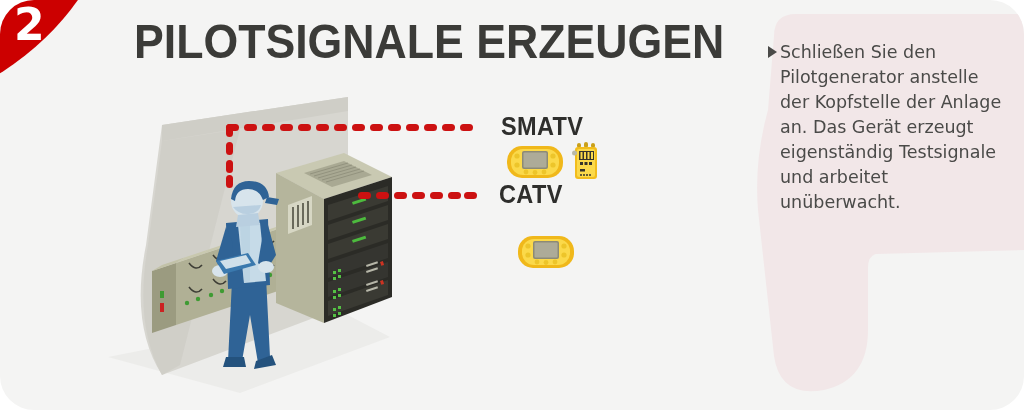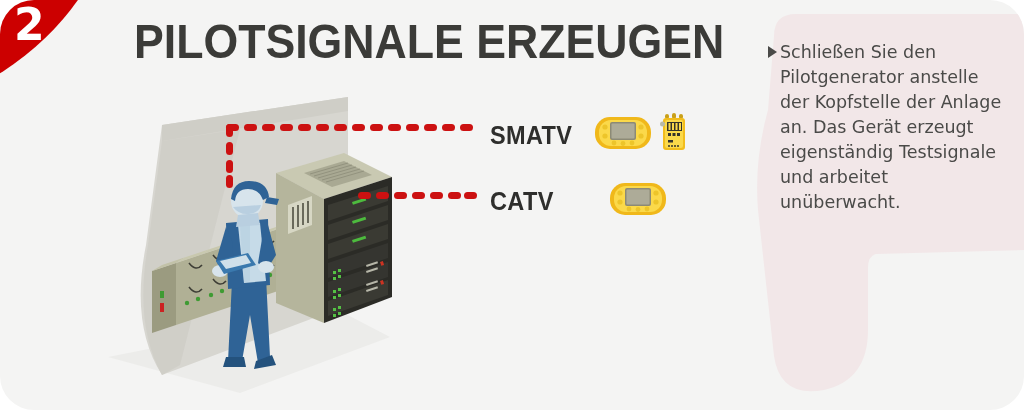--- a/index.html
+++ b/index.html
@@ -47,21 +47,21 @@
   .dash-h, .dash-v{position:absolute;}
   .dash-h{height:7px;}
   .dash-v{width:7px;}
   .dash-h i, .dash-v i{
     position:absolute;background:#cc1111;border-radius:3.5px;
   }
   .dash-h i{width:13px;height:7px;top:0;}
   .dash-v i{height:13px;width:7px;left:0;}
 
   
-  .endpoint{position:absolute;display:flex;align-items:center;}
+  .endpoint{position:absolute;display:flex;align-items:center;flex-direction:column;}
   .ep-label{
     font-family:"Liberation Sans Narrow","Liberation Sans",sans-serif;
     font-size:25px;font-weight:bold;color:#2e2e2c;
     letter-spacing:0.4px;white-space:nowrap;
     transform:scaleX(0.94);transform-origin:left center;
   }
   .ep-icons{display:flex;align-items:center;gap:8px;margin-left:16px;}
 
   
   #note-panel{position:absolute;left:728px;top:0;width:296px;height:293px;}

